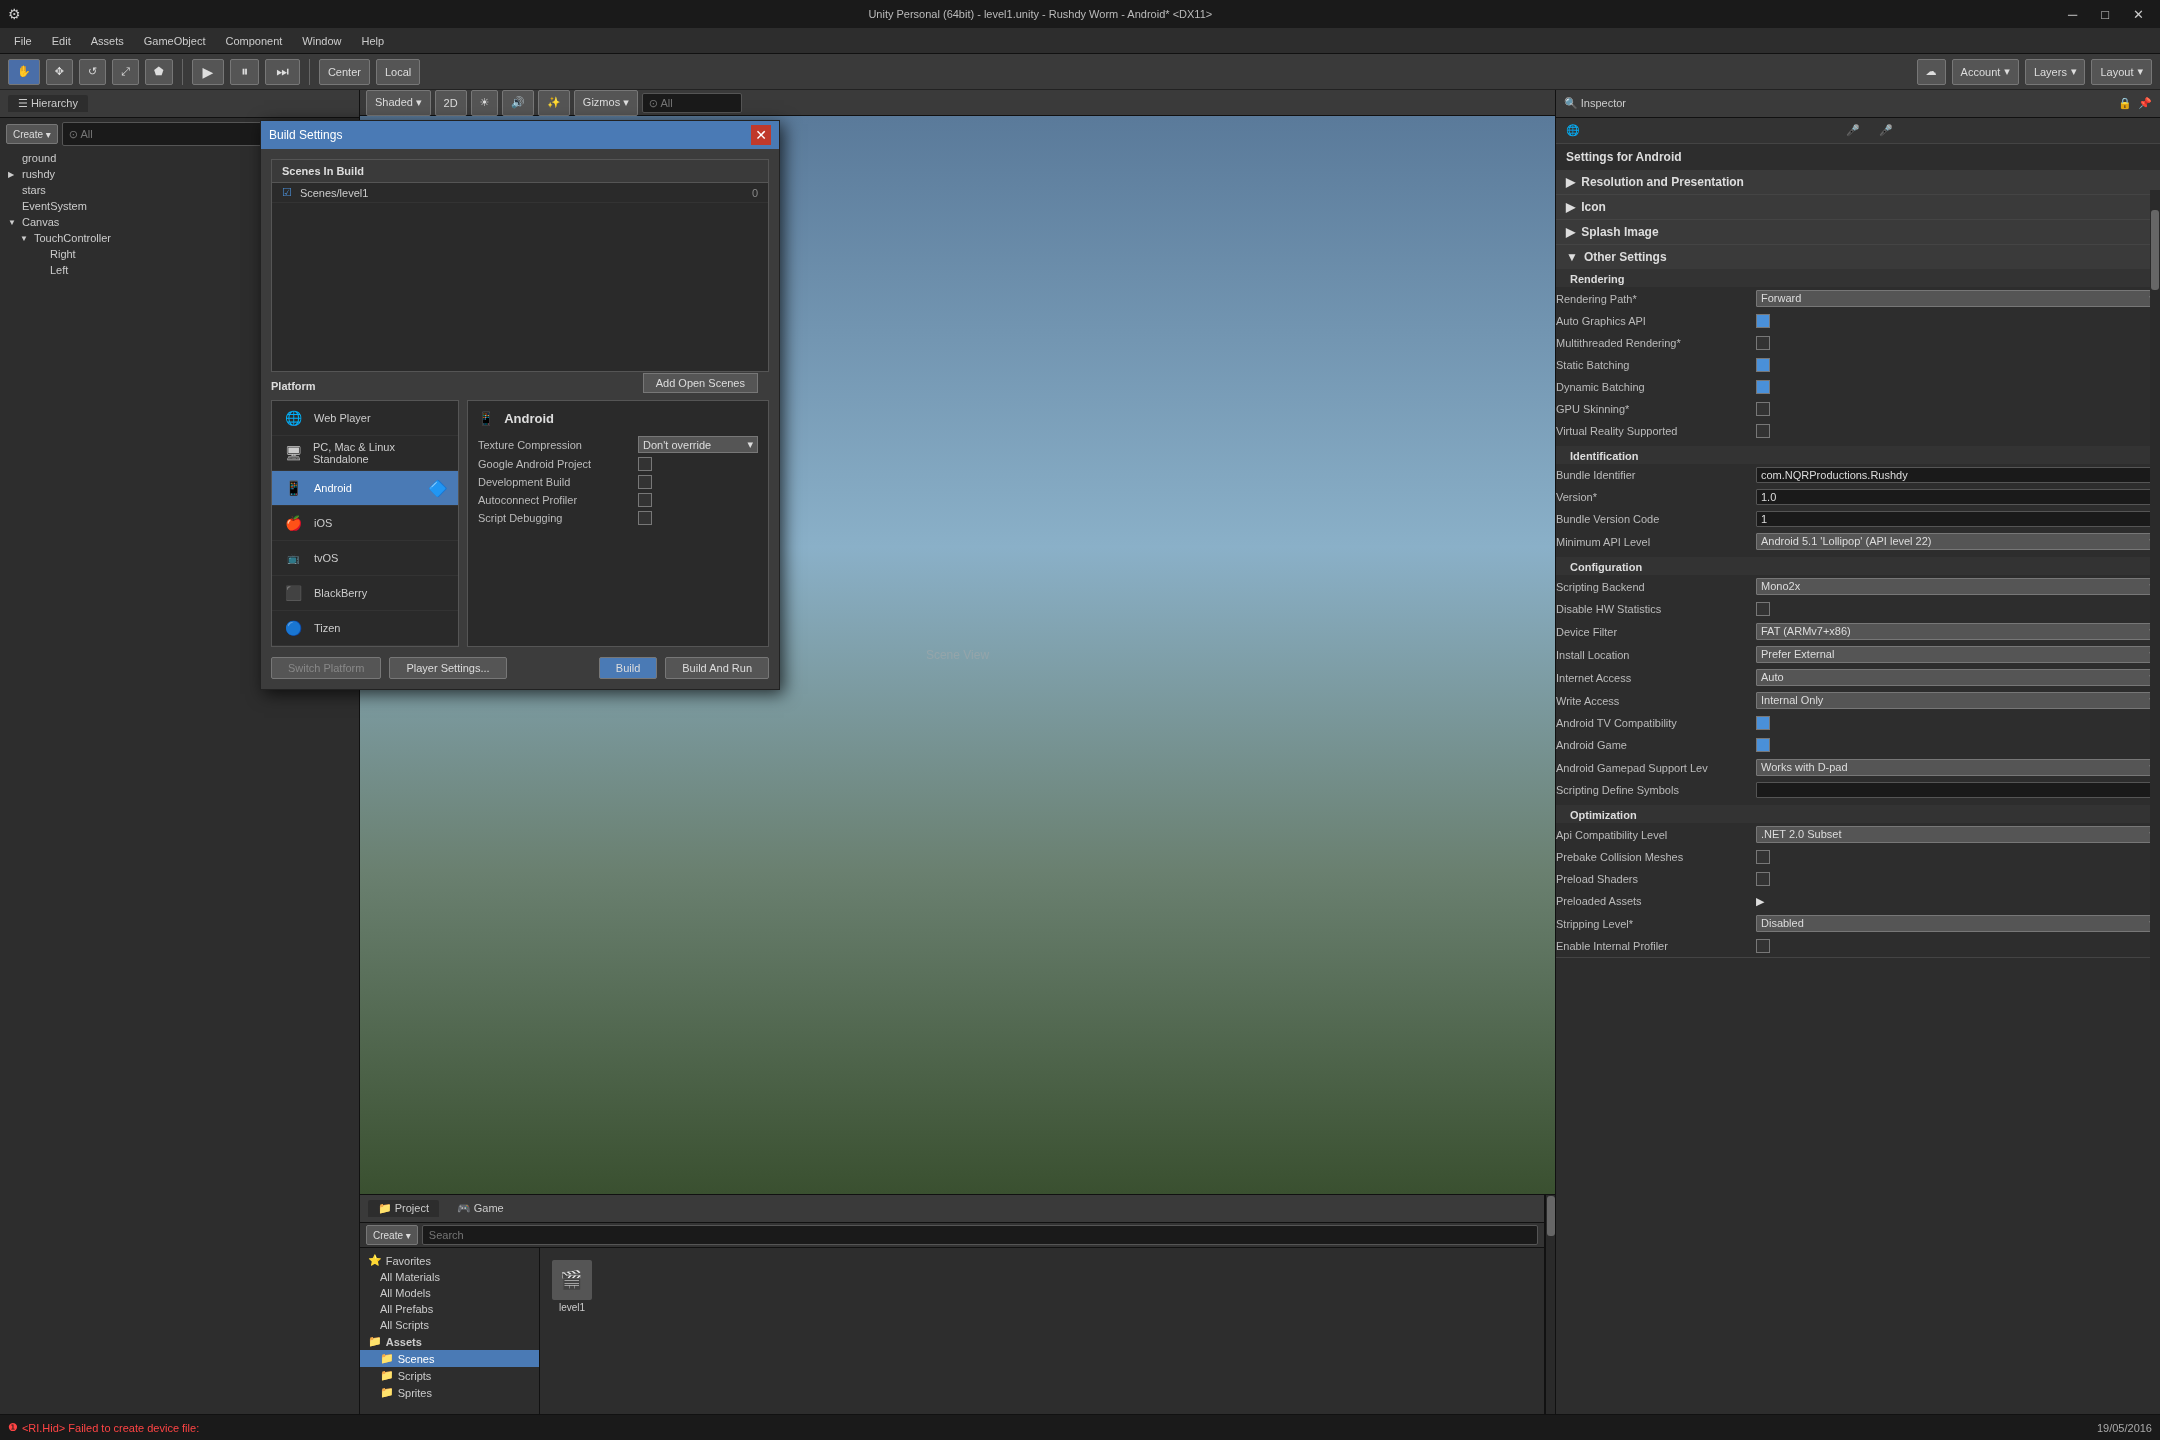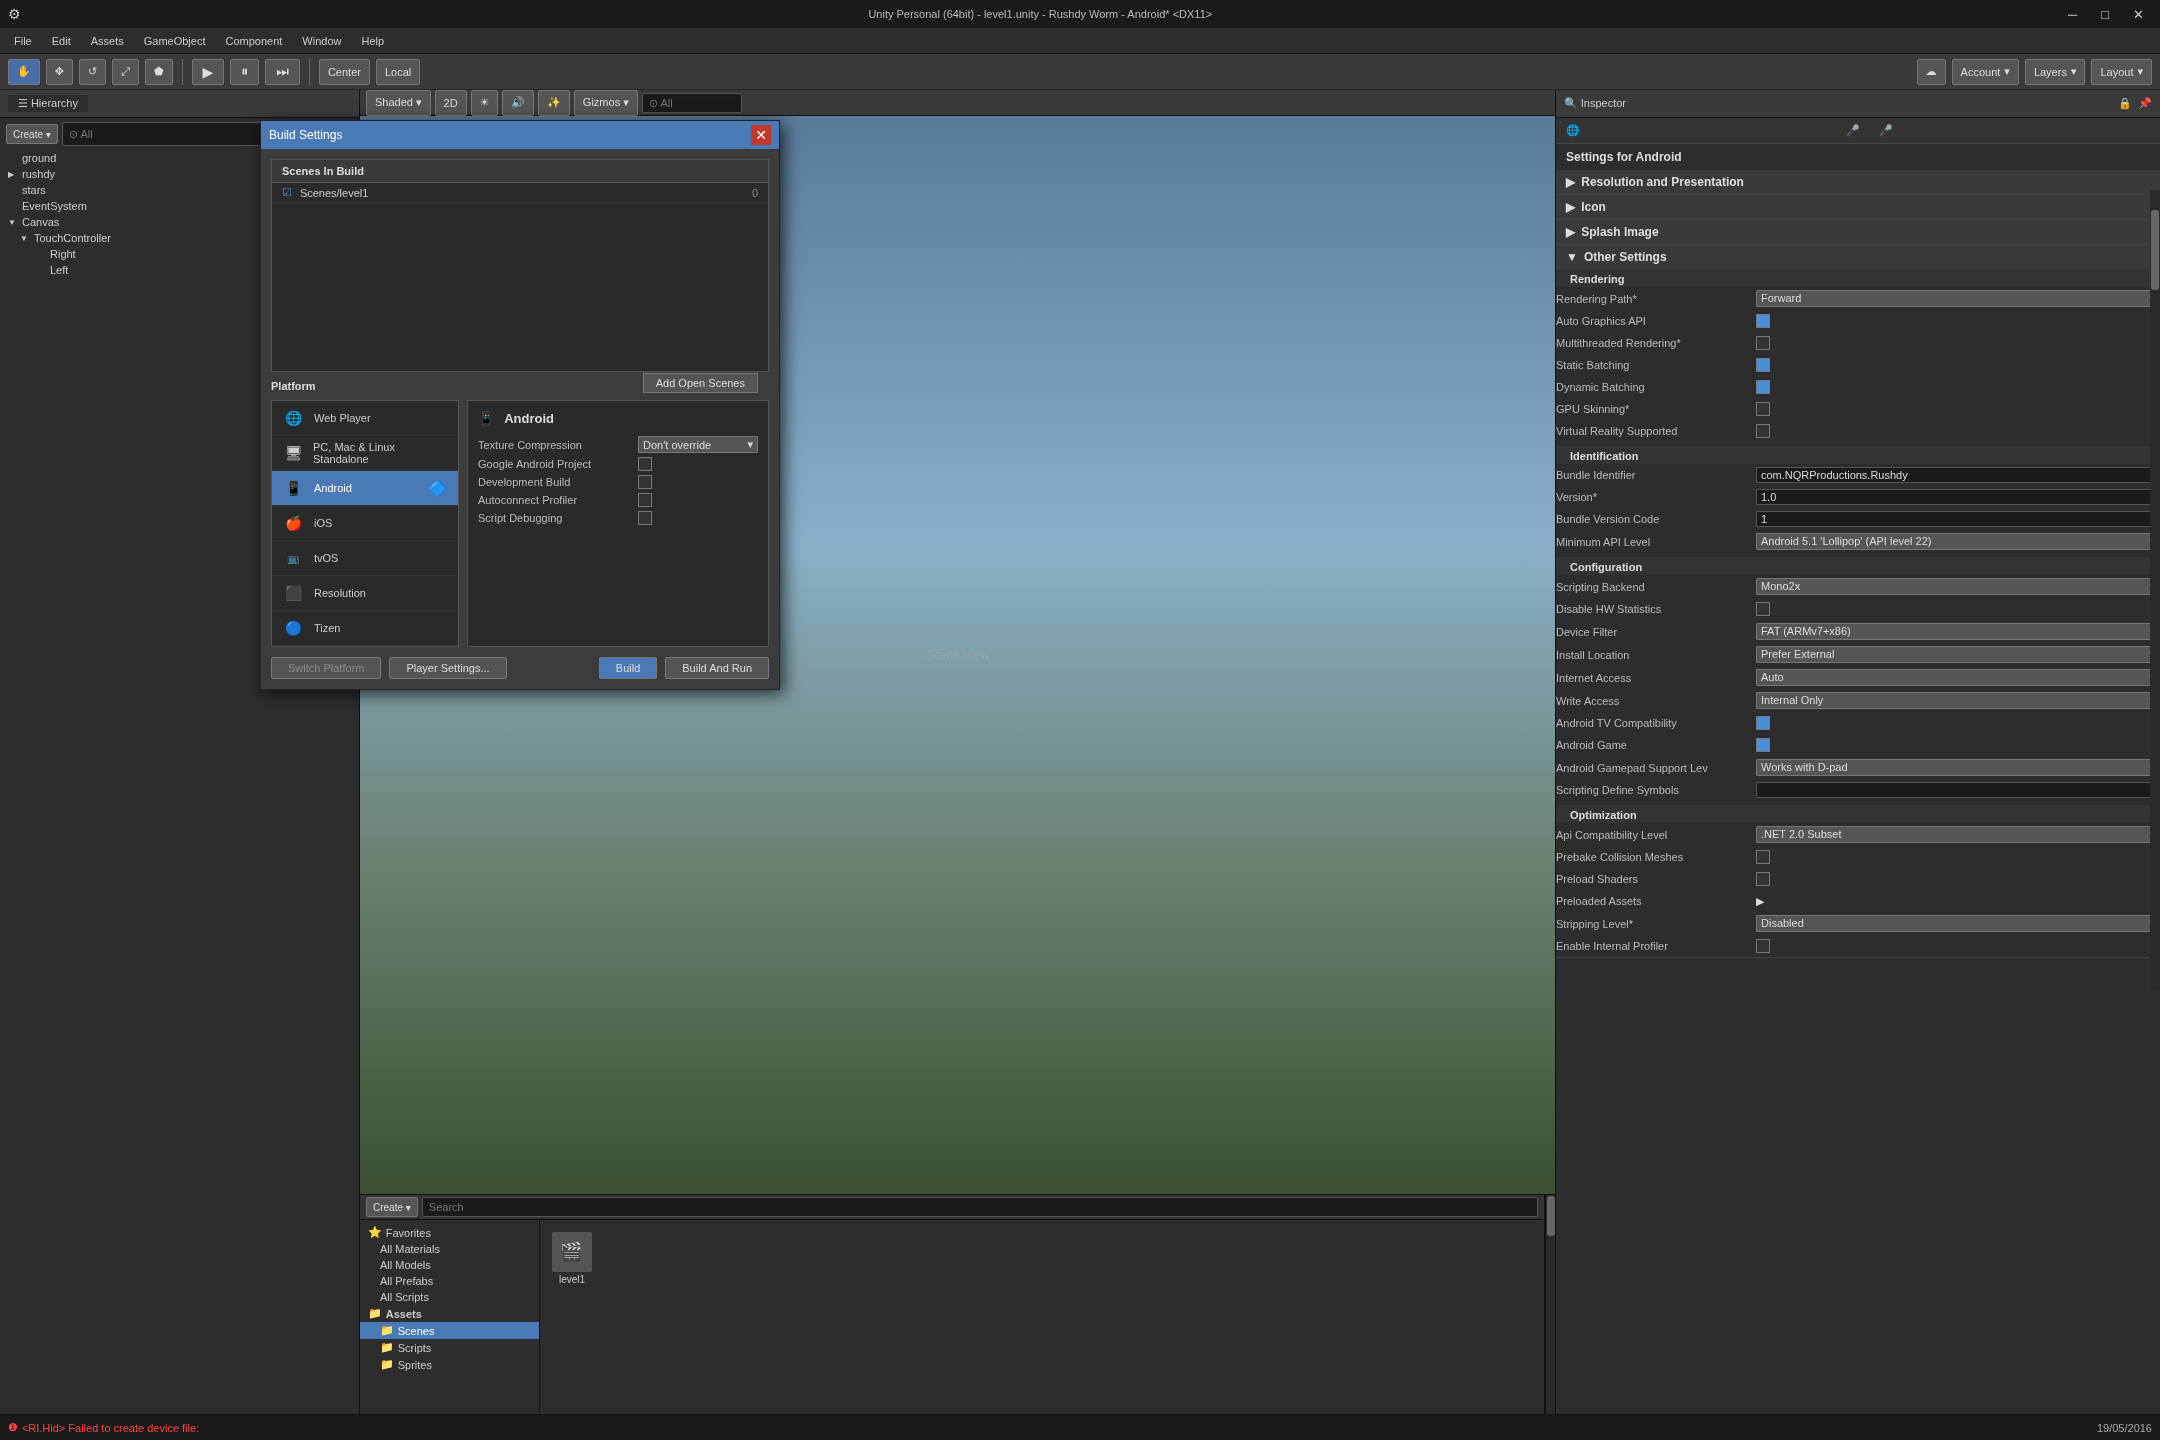--- a/index.html
+++ b/index.html
@@ -221,20 +221,24 @@
         <input placeholder="⊙ All" style="background: transparent; border: none; color: rgb(204, 204, 204); font-size: 11px; outline: none; width: 100%;">
       </div>
     </div>
 
     <div class="scene-view" style="background: linear-gradient(180deg, #5a7a9a 0%, #8ab0c8 40%, #6a8070 70%, #3a5030 100%);">
       <div style="color:#aaa; font-size:12px; opacity:0.5;">Scene View</div>
     </div>
 
     <div id="bottom-panels">
       <div id="project-panel">
+        <div class="panel-header">
+          <span class="panel-tab active">📁 Project</span>
+          <span class="panel-tab">🎮 Game</span>
+        </div>
         <div style="display:flex; align-items:center; padding:2px 6px; gap:4px; background:#333; border-bottom:1px solid #111;">
           <button class="tool-btn" style="font-size:10px; height:20px; padding:1px 6px;">Create ▾</button>
           <div class="panel-search" style="flex:1; margin:0; height:20px;">
             <input placeholder="Search" style="background: transparent; border: none; color: rgb(204, 204, 204); font-size: 11px; outline: none; width: 100%;">
           </div>
         </div>
         <div class="project-content">
           <div class="project-tree">
             <div class="tree-item">
               <span>⭐</span>
@@ -549,21 +553,21 @@
           <div class="platform-item">
             <div class="platform-icon">🍎</div>
             <span>iOS</span>
           </div>
           <div class="platform-item">
             <div class="platform-icon" style="font-size:10px;">📺</div>
             <span>tvOS</span>
           </div>
           <div class="platform-item">
             <div class="platform-icon">⬛</div>
-            <span>Resolution</span>
+            <span>BlackBerry</span>
           </div>
           <div class="platform-item">
             <div class="platform-icon">🔵</div>
             <span>Tizen</span>
           </div>
         </div>
 
         <div class="platform-details">
           <div class="platform-title">
             <span>📱</span>

